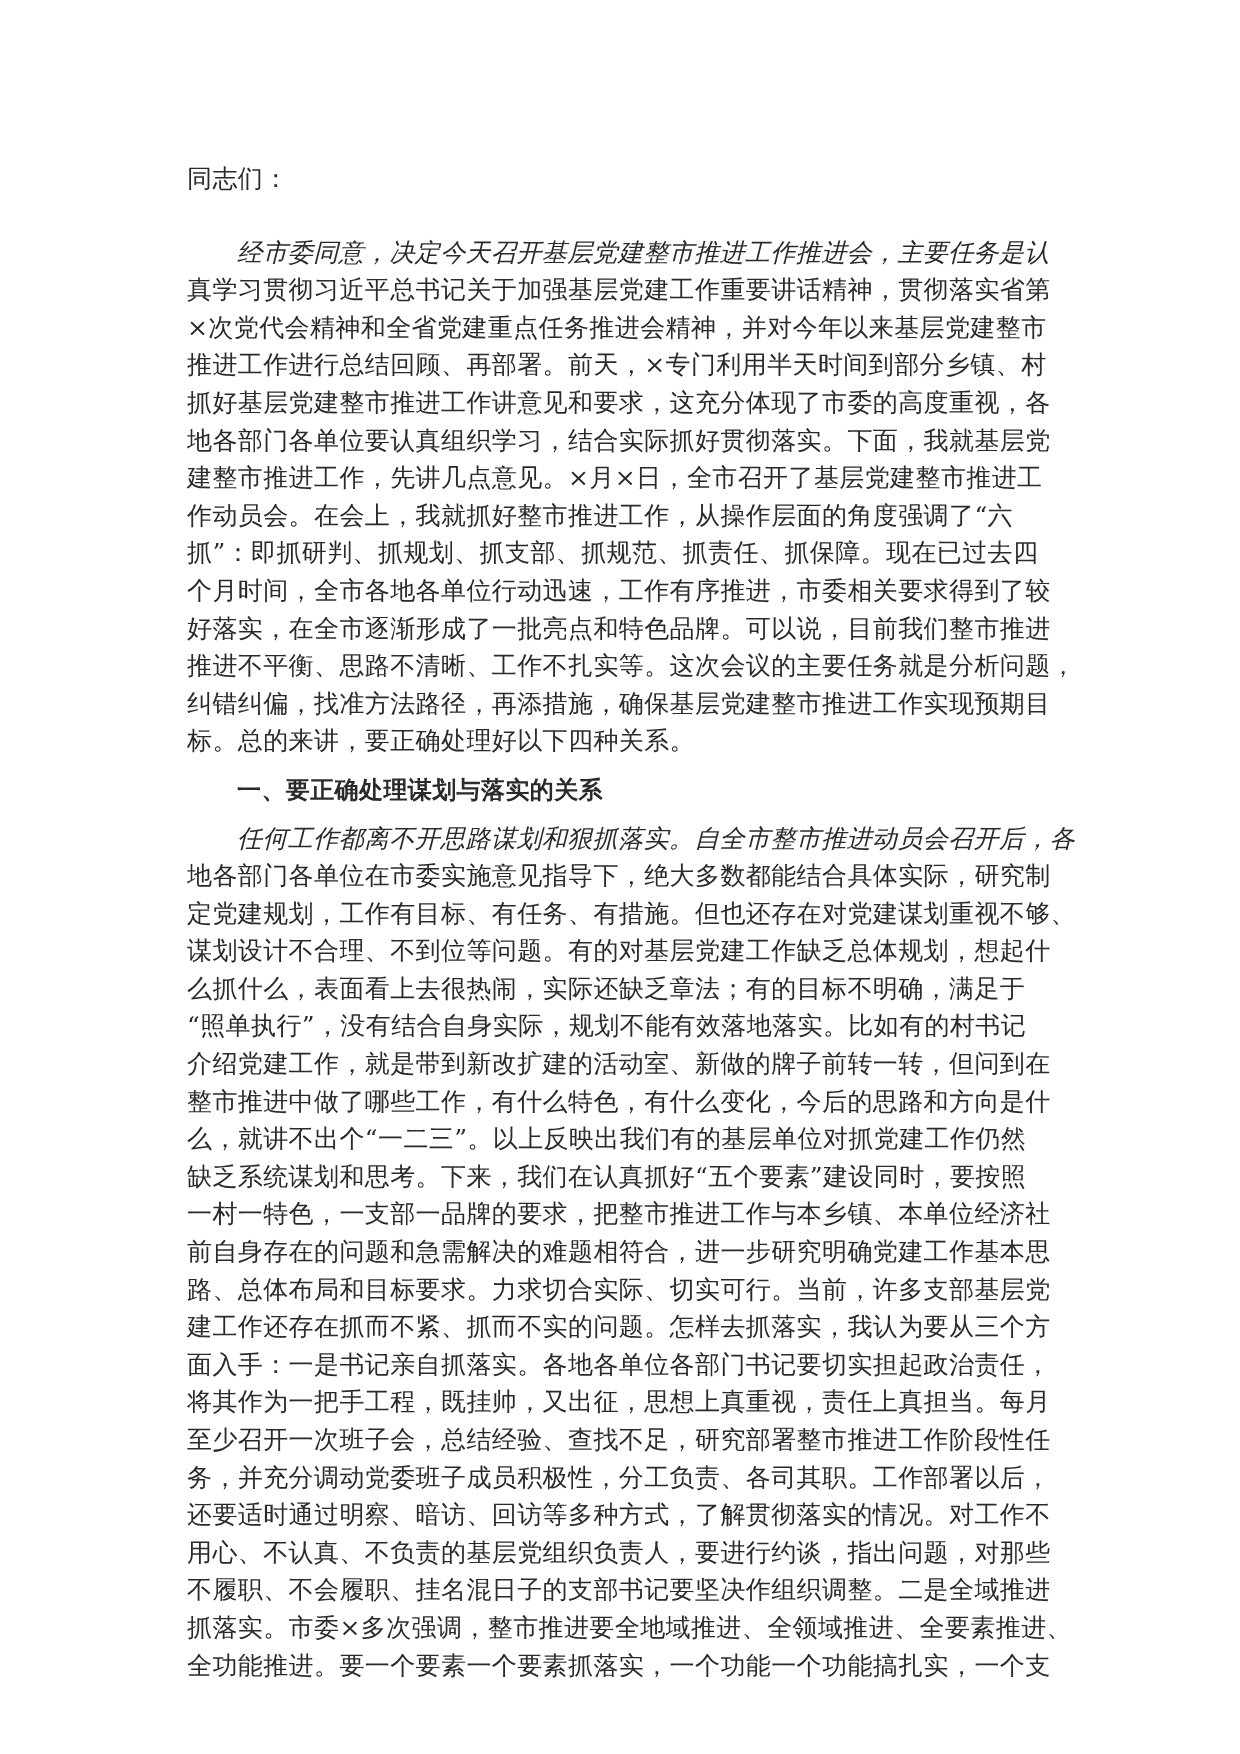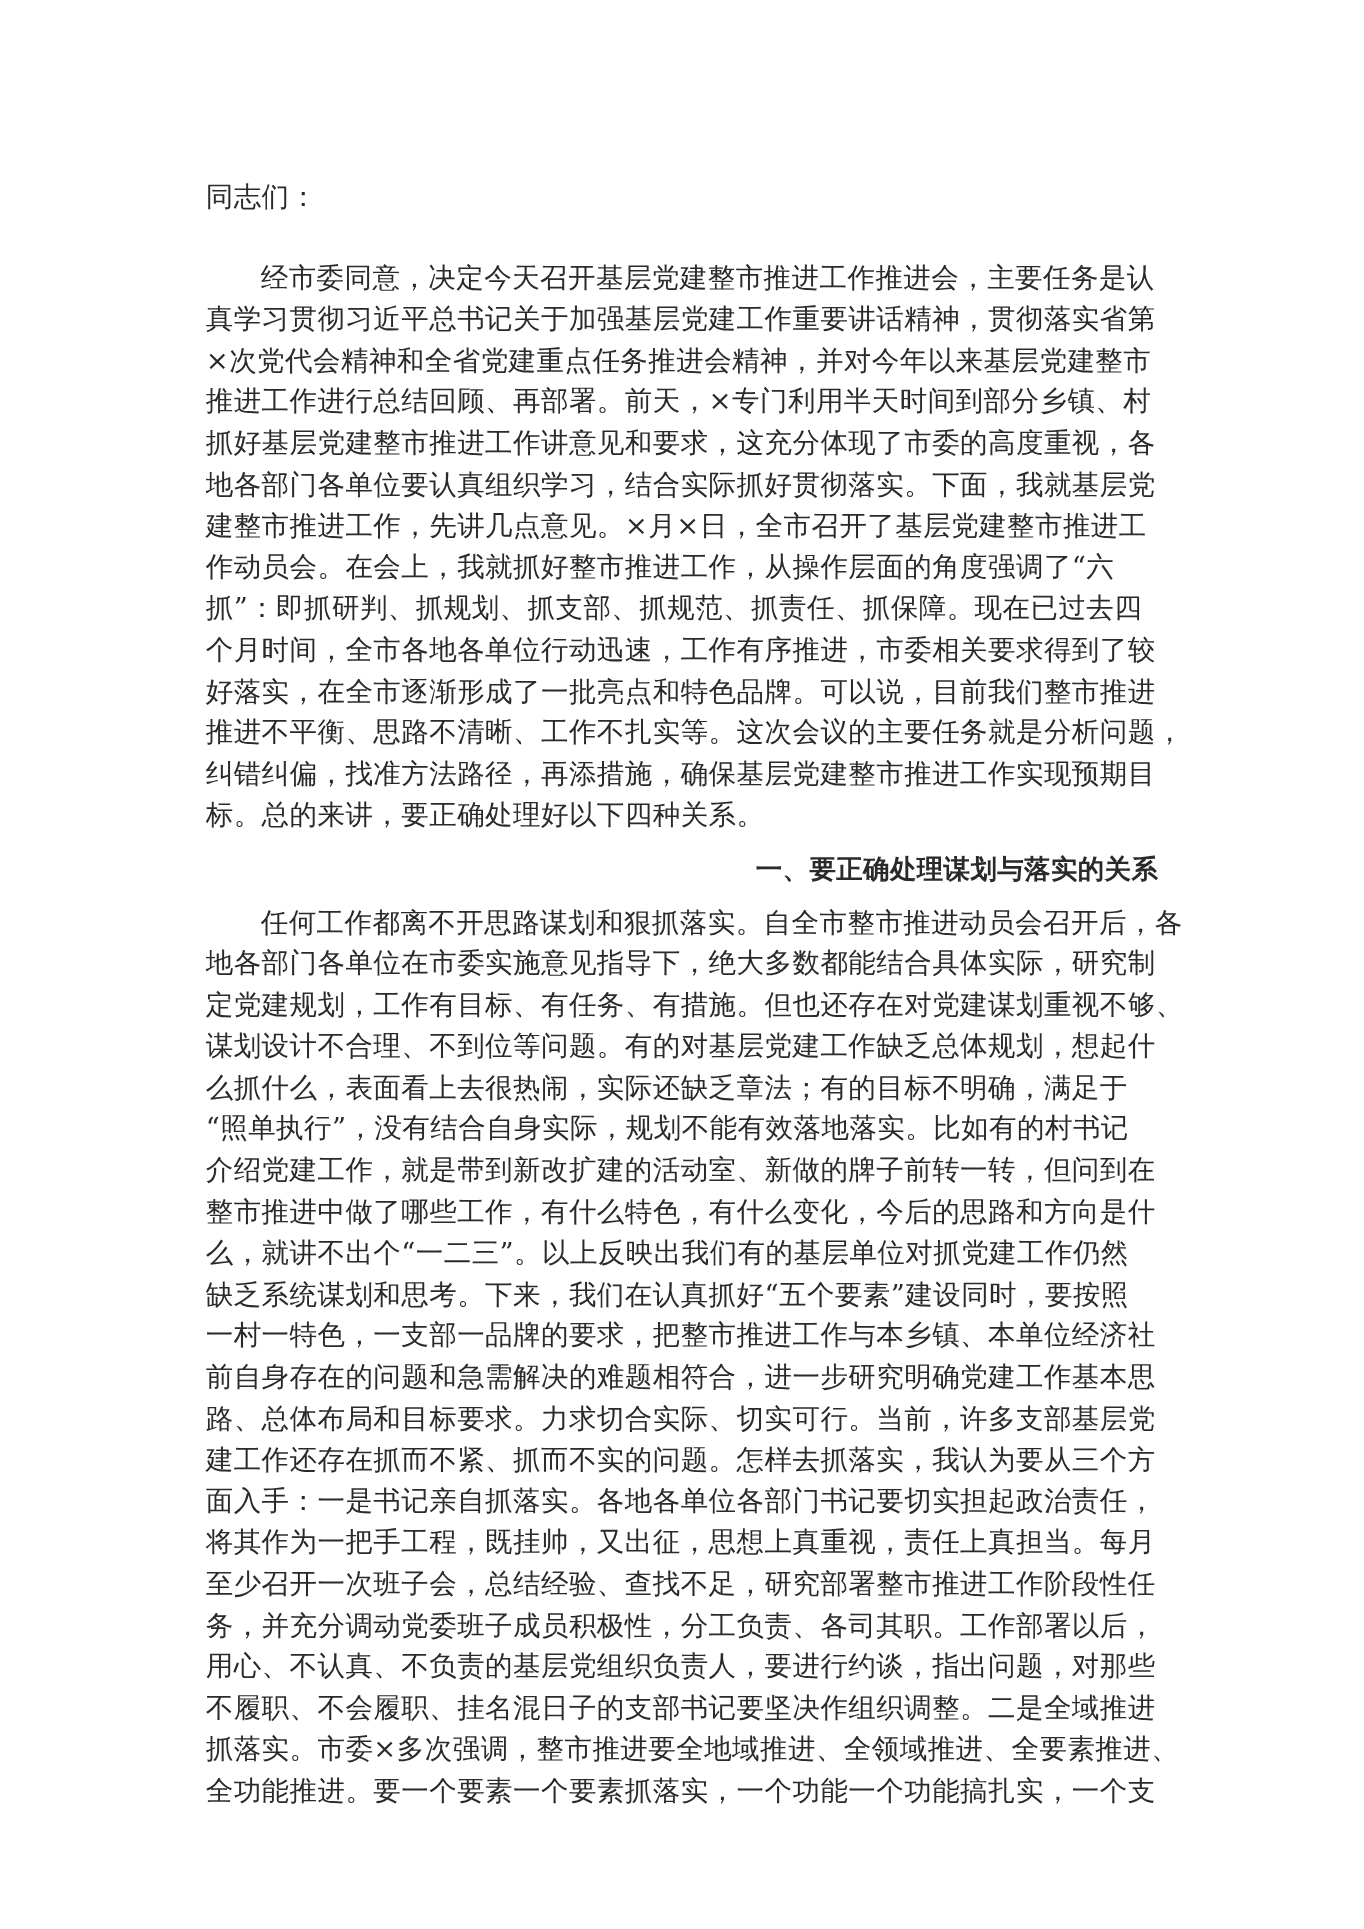--- a/index.html
+++ b/index.html
@@ -25,23 +25,22 @@
     letter-spacing: 0.4px;
   }
   .salutation { margin-bottom: 36px; }
   .heading {
     font-family: "DejaVu Sans", "Liberation Sans", sans-serif;
     font-weight: bold;
     font-size: 24px;
     margin-top: 12px;
     margin-bottom: 10px;
     padding-left: 50px;
-    text-align: right;
   }
-  .indent { padding-left: 50px; }
+  .indent { padding-left: 50px; font-style: italic; }
 </style>
 </head>
 <body>
 
 <div class="page">
   <div class="line salutation">同志们：</div>
 
   <div>
     <div class="line indent">经市委同意，决定今天召开基层党建整市推进工作推进会，主要任务是认</div>
     <div class="line">真学习贯彻习近平总书记关于加强基层党建工作重要讲话精神，贯彻落实省第</div>
@@ -73,18 +72,19 @@
     <div class="line">么，就讲不出个“一二三”。以上反映出我们有的基层单位对抓党建工作仍然</div>
     <div class="line">缺乏系统谋划和思考。下来，我们在认真抓好“五个要素”建设同时，要按照</div>
     <div class="line">一村一特色，一支部一品牌的要求，把整市推进工作与本乡镇、本单位经济社</div>
     <div class="line">前自身存在的问题和急需解决的难题相符合，进一步研究明确党建工作基本思</div>
     <div class="line">路、总体布局和目标要求。力求切合实际、切实可行。当前，许多支部基层党</div>
     <div class="line">建工作还存在抓而不紧、抓而不实的问题。怎样去抓落实，我认为要从三个方</div>
     <div class="line">面入手：一是书记亲自抓落实。各地各单位各部门书记要切实担起政治责任，</div>
     <div class="line">将其作为一把手工程，既挂帅，又出征，思想上真重视，责任上真担当。每月</div>
     <div class="line">至少召开一次班子会，总结经验、查找不足，研究部署整市推进工作阶段性任</div>
     <div class="line">务，并充分调动党委班子成员积极性，分工负责、各司其职。工作部署以后，</div>
+    <div class="line">还要适时通过明察、暗访、回访等多种方式，了解贯彻落实的情况。对工作不</div>
     <div class="line">用心、不认真、不负责的基层党组织负责人，要进行约谈，指出问题，对那些</div>
     <div class="line">不履职、不会履职、挂名混日子的支部书记要坚决作组织调整。二是全域推进</div>
     <div class="line">抓落实。市委×多次强调，整市推进要全地域推进、全领域推进、全要素推进、</div>
     <div class="line">全功能推进。要一个要素一个要素抓落实，一个功能一个功能搞扎实，一个支</div>
   </div>
 </div>
 
 </body></html>

